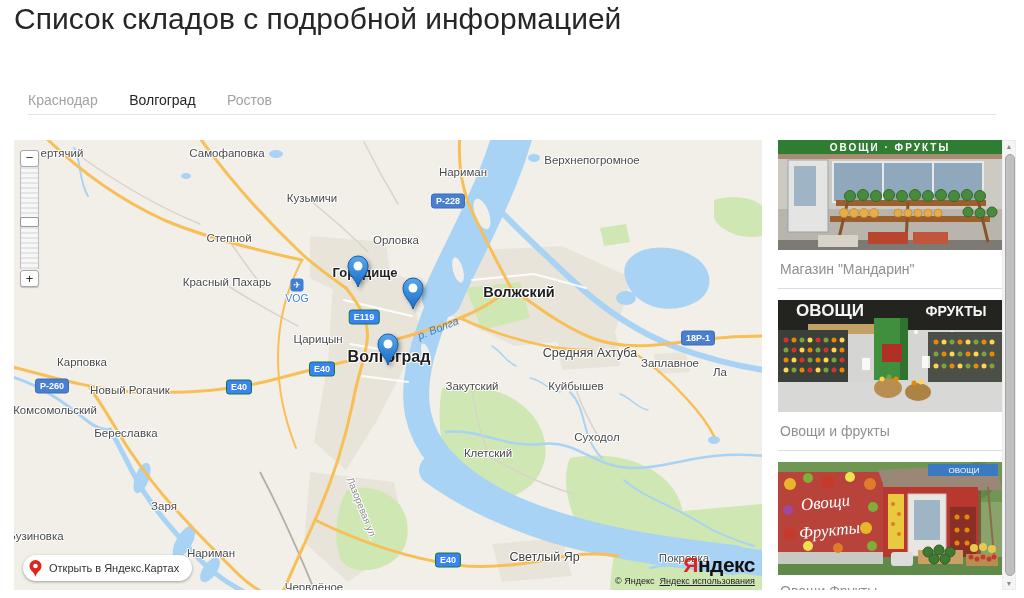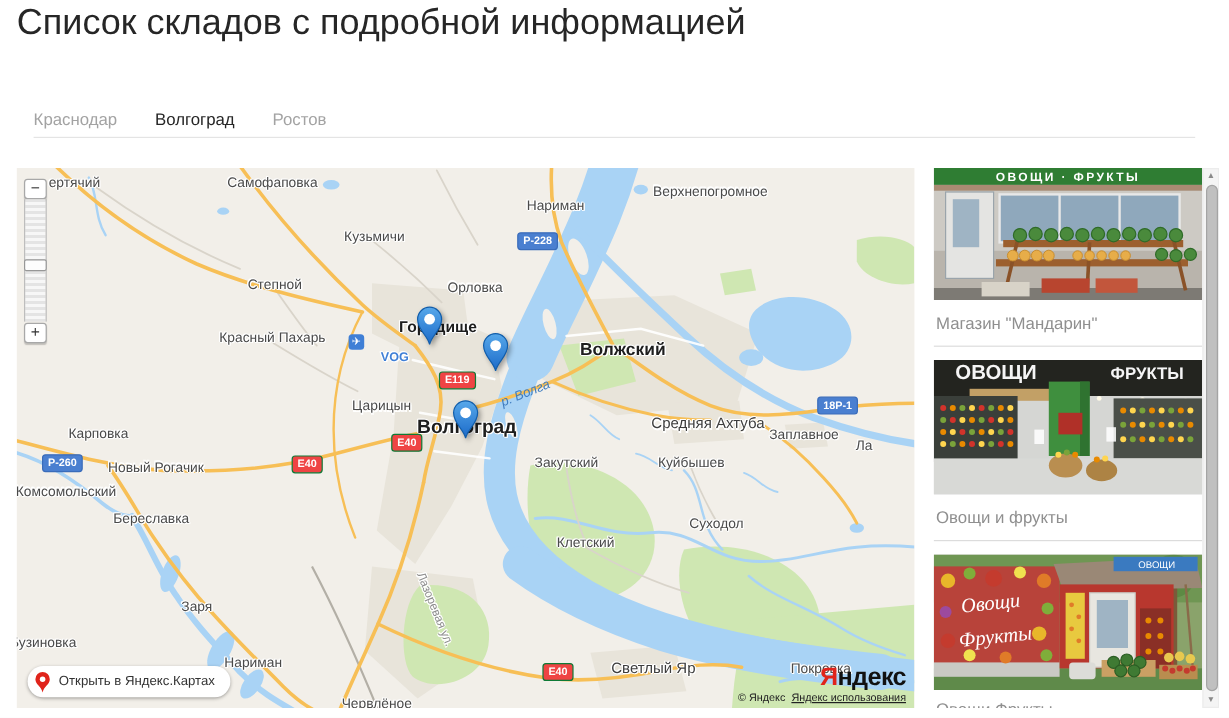--- a/index.html
+++ b/index.html
@@ -18,26 +18,26 @@
   .layer{position:absolute;left:0;top:0;width:748px;height:450px;}
   #lbl-layer{z-index:2;} #badge-layer{z-index:2;} #marker-layer{z-index:3;}
   .lbl{position:absolute;transform:translate(-50%,-50%);white-space:nowrap;font-size:11.5px;color:#4a4a4a;
        text-shadow:1px 0 0 #fff,-1px 0 0 #fff,0 1px 0 #fff,0 -1px 0 #fff,1px 1px 0 #fff,-1px -1px 0 #fff;}
   .lbl.big{font-size:12.5px;color:#3d3d3d;}
   .lbl.b13{font-size:13px;font-weight:bold;color:#1e1e1e;}
   .lbl.b14{font-size:14.5px;font-weight:bold;color:#1e1e1e;}
   .lbl.b15{font-size:16px;font-weight:bold;color:#1e1e1e;}
   .lbl.river{color:#3f7dc0;font-style:italic;font-size:11px;transform:translate(-50%,-50%) rotate(-22deg);text-shadow:none;}
   .lbl.street{color:#8d8d8d;font-size:10px;transform:translate(-50%,-50%) rotate(68deg);}
-  .lbl.vog{color:#3f7fd6;font-size:10.5px;font-weight:bold;margin-left:32px;}
+  .lbl.vog{color:#3f7fd6;font-size:10.5px;font-weight:normal;}
   .lbl.air{background:#3f7fd6;color:#fff;width:13px;height:13px;line-height:13px;text-align:center;
            border-radius:3px;font-size:9px;text-shadow:none;}
   .badge{position:absolute;transform:translate(-50%,-50%);font-size:9px;font-weight:bold;color:#fff;
          padding:1px 4px;border-radius:3px;line-height:11px;white-space:nowrap;}
-  .badge.green{background:#ef4444;border:1px solid #0e7a36;margin-left:17px;}
+  .badge.green{background:#3b82f6;border:1px solid #0e7a36;}
   .badge.blue{background:#4a7fd0;border:1px solid #3a6cba;}
   .marker{position:absolute;filter:drop-shadow(2px 2px 2px rgba(0,0,0,.35));cursor:pointer;}
   
   .zoomctl{position:absolute;left:6px;top:8px;width:19px;z-index:4;}
   .zbtn{box-sizing:border-box;width:19px;height:17px;background:#fff;border:1px solid #a8a8a8;border-radius:3px;
         font-size:13px;line-height:14px;text-align:center;color:#333;padding:0;cursor:pointer;
         box-shadow:0 1px 1px rgba(0,0,0,.2);font-family:"Liberation Sans",sans-serif;}
   .ztrack{box-sizing:border-box;width:19px;height:102px;margin:0 auto;position:relative;cursor:pointer;
           background:repeating-linear-gradient(to bottom,#e4e4e4 0 2px,#f7f7f7 2px 5px);
           border-left:1px solid #bdbdbd;border-right:1px solid #bdbdbd;}

